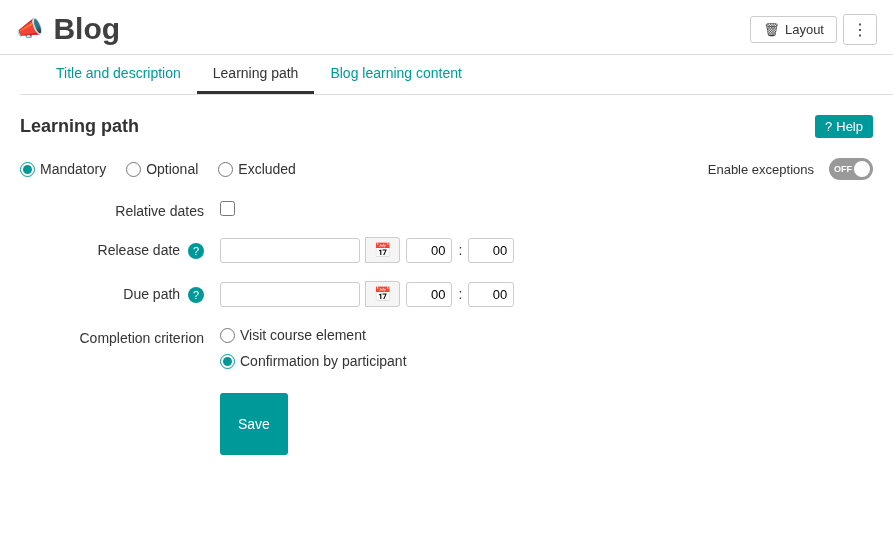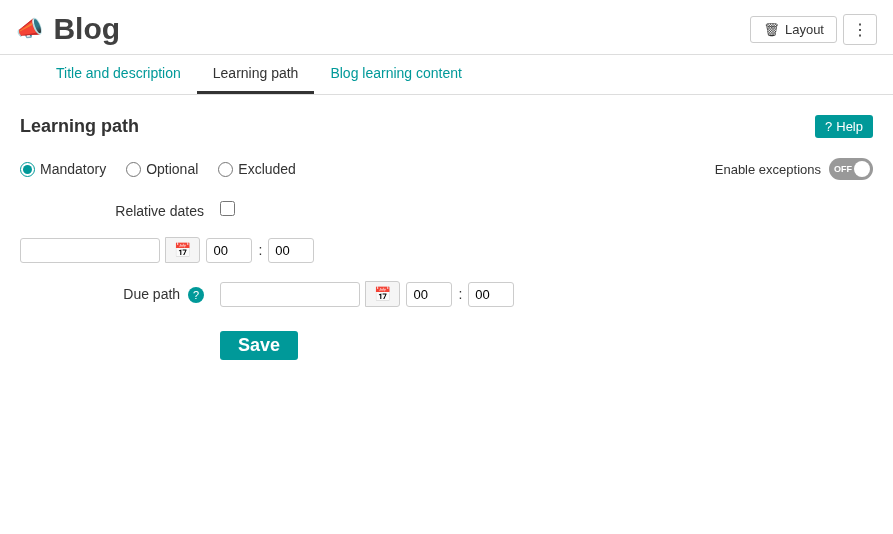--- a/index.html
+++ b/index.html
@@ -32,43 +32,43 @@
     .form-row { display: flex; align-items: flex-start; margin-bottom: 18px; }
     .form-label { width: 200px; text-align: right; padding-right: 16px; padding-top: 5px; font-size: 14px; color: #333; flex-shrink: 0; }
     .form-label .help-icon { display: inline-block; background: #009999; color: #fff; border-radius: 50%; width: 16px; height: 16px; font-size: 11px; text-align: center; line-height: 16px; margin-left: 4px; cursor: pointer; }
     .form-control { flex: 1; }
     .radio-option { display: flex; align-items: center; gap: 5px; cursor: pointer; }
     .radio-option input[type="radio"] { accent-color: #009999; width: 15px; height: 15px; cursor: pointer; }
 
     
     .toggle-section { display: flex; align-items: center; gap: 8px; margin-left: auto; padding-left: 20px; }
     .toggle-label { font-size: 13px; color: #333; }
-    .toggle { display: inline-flex; align-items: center; background: #999; border-radius: 12px; width: 44px; height: 22px; position: relative; cursor: pointer; }
+    .toggle { display: inline-flex; align-items: center; background: #999; border-radius: 12px; width: 44px; height: 22px; position: relative; cursor: pointer; margin-left: 7px; }
     .toggle-knob { position: absolute; right: 3px; width: 16px; height: 16px; background: #fff; border-radius: 50%; }
     .toggle-off-text { position: absolute; left: 5px; font-size: 9px; color: #fff; font-weight: bold; }
 
     
     .checkbox-group { display: flex; align-items: center; gap: 8px; padding-top: 3px; }
     .checkbox-group input[type="checkbox"] { accent-color: #009999; width: 15px; height: 15px; cursor: pointer; }
 
     
     .date-input-group { display: flex; align-items: center; gap: 6px; }
     .date-input { width: 140px; padding: 4px 8px; border: 1px solid #ccc; border-radius: 3px; font-size: 13px; }
     .cal-btn { padding: 4px 8px; border: 1px solid #ccc; background: #f5f5f5; border-radius: 0 3px 3px 0; cursor: pointer; color: #666; font-size: 14px; margin-left: -1px; }
-    .time-input { width: 46px; padding: 4px 6px; border: 1px solid #ccc; border-radius: 3px; font-size: 13px; text-align: left; }
+    .time-input { width: 46px; padding: 4px 6px; border: 1px solid #ccc; border-radius: 3px; font-size: 13px; text-align: right; }
     .time-sep { font-size: 14px; color: #333; }
 
     
     .text-input-full { width: 100%; padding: 5px 8px; border: 1px solid #ccc; border-radius: 3px; font-size: 13px; }
 
     
     .radio-stack { display: flex; flex-direction: column; gap: 10px; padding-top: 2px; }
 
     
-    .save-btn { background: #009999; color: #fff; border: none; border-radius: 3px; padding: 4px 18px; font-size: 18px; cursor: pointer; margin-top: 6px; font-weight: bold; }
+    .save-btn { background: #009999; color: #fff; border: none; border-radius: 3px; padding: 23px 18px; font-size: 14px; cursor: pointer; margin-top: 6px; }
 
     .execution-row { display: flex; align-items: center; }
     .execution-options { display: flex; align-items: center; gap: 20px; }
   </style>
 </head>
 <body>
 
 <div class="page">
 
   <div class="header">
@@ -129,20 +129,24 @@
     </div>
 
     <div class="form-row">
       <div class="form-label">Relative dates</div>
       <div class="form-control checkbox-group">
         <input type="checkbox" style="">
       </div>
     </div>
 
     <div class="form-row">
+      <div class="form-label">
+        <span>Release date</span>
+        <span class="help-icon">?</span>
+      </div>
       <div class="form-control">
         <div class="date-input-group">
           <input type="text" class="date-input" style="">
           <button class="cal-btn">📅</button>
           <input type="text" class="time-input" value="00" style="">
           <span class="time-sep">:</span>
           <input type="text" class="time-input" value="00" style="">
         </div>
       </div>
     </div>
@@ -157,20 +161,35 @@
           <input type="text" class="date-input" style="">
           <button class="cal-btn">📅</button>
           <input type="text" class="time-input" value="00" style="">
           <span class="time-sep">:</span>
           <input type="text" class="time-input" value="00" style="">
         </div>
       </div>
     </div>
 
 
+    <div class="form-row">
+      <div class="form-label">Completion criterion</div>
+      <div class="form-control">
+        <div class="radio-stack">
+          <label class="radio-option">
+            <input type="radio" name="completion" style="">
+            <span>Visit course element</span>
+          </label>
+          <label class="radio-option">
+            <input type="radio" name="completion" checked="" style="">
+            <span>Confirmation by participant</span>
+          </label>
+        </div>
+      </div>
+    </div>
 
     <div class="form-row">
       <div class="form-label"></div>
       <div class="form-control">
         <button class="save-btn">Save</button>
       </div>
     </div>
   </div>
 </div>
 

